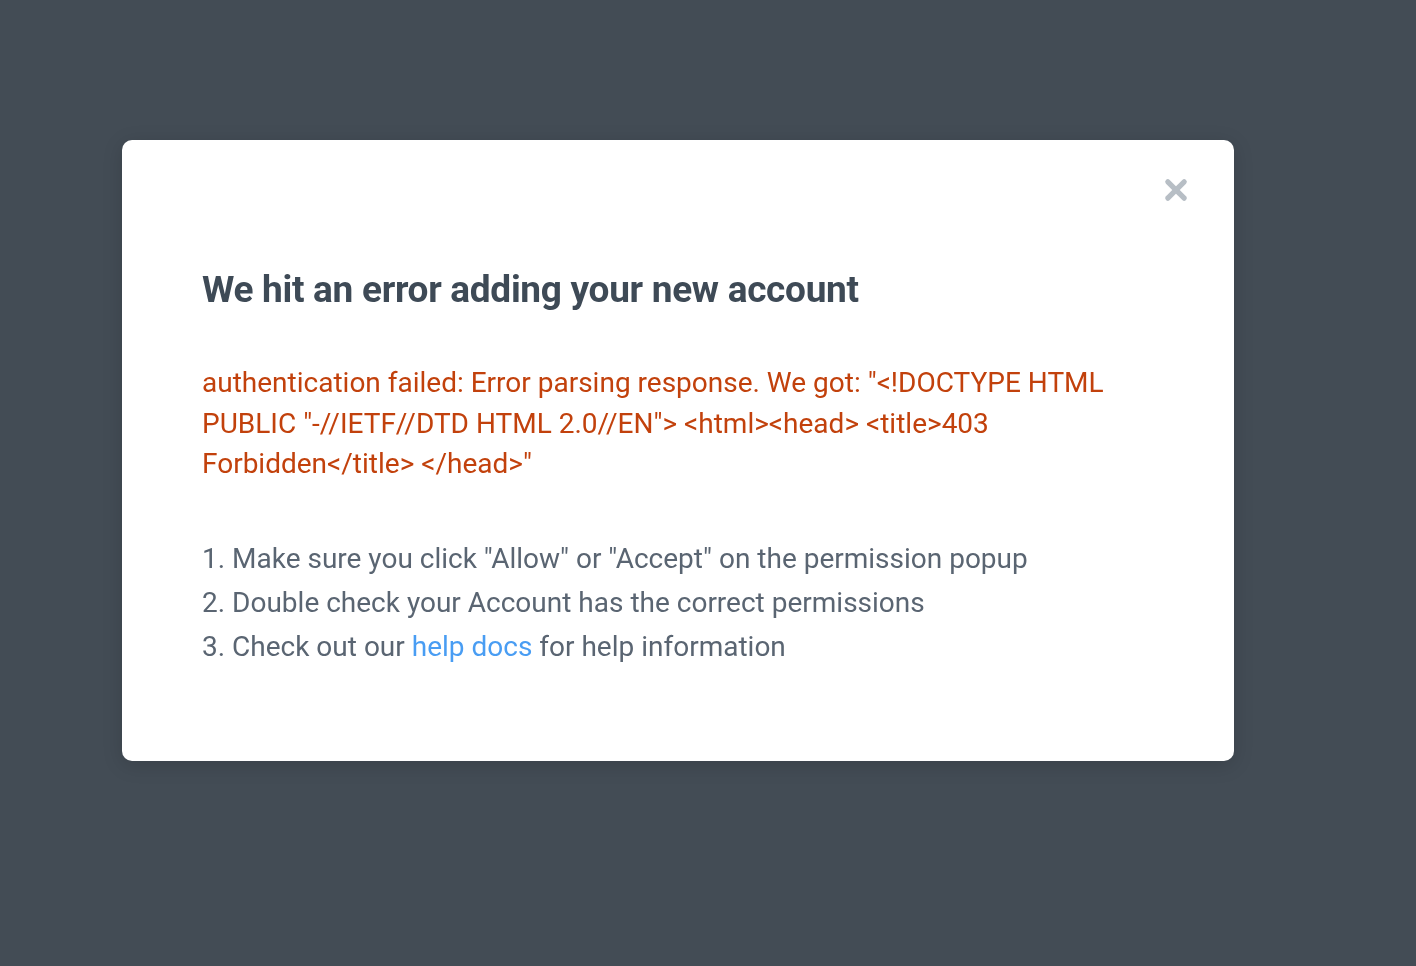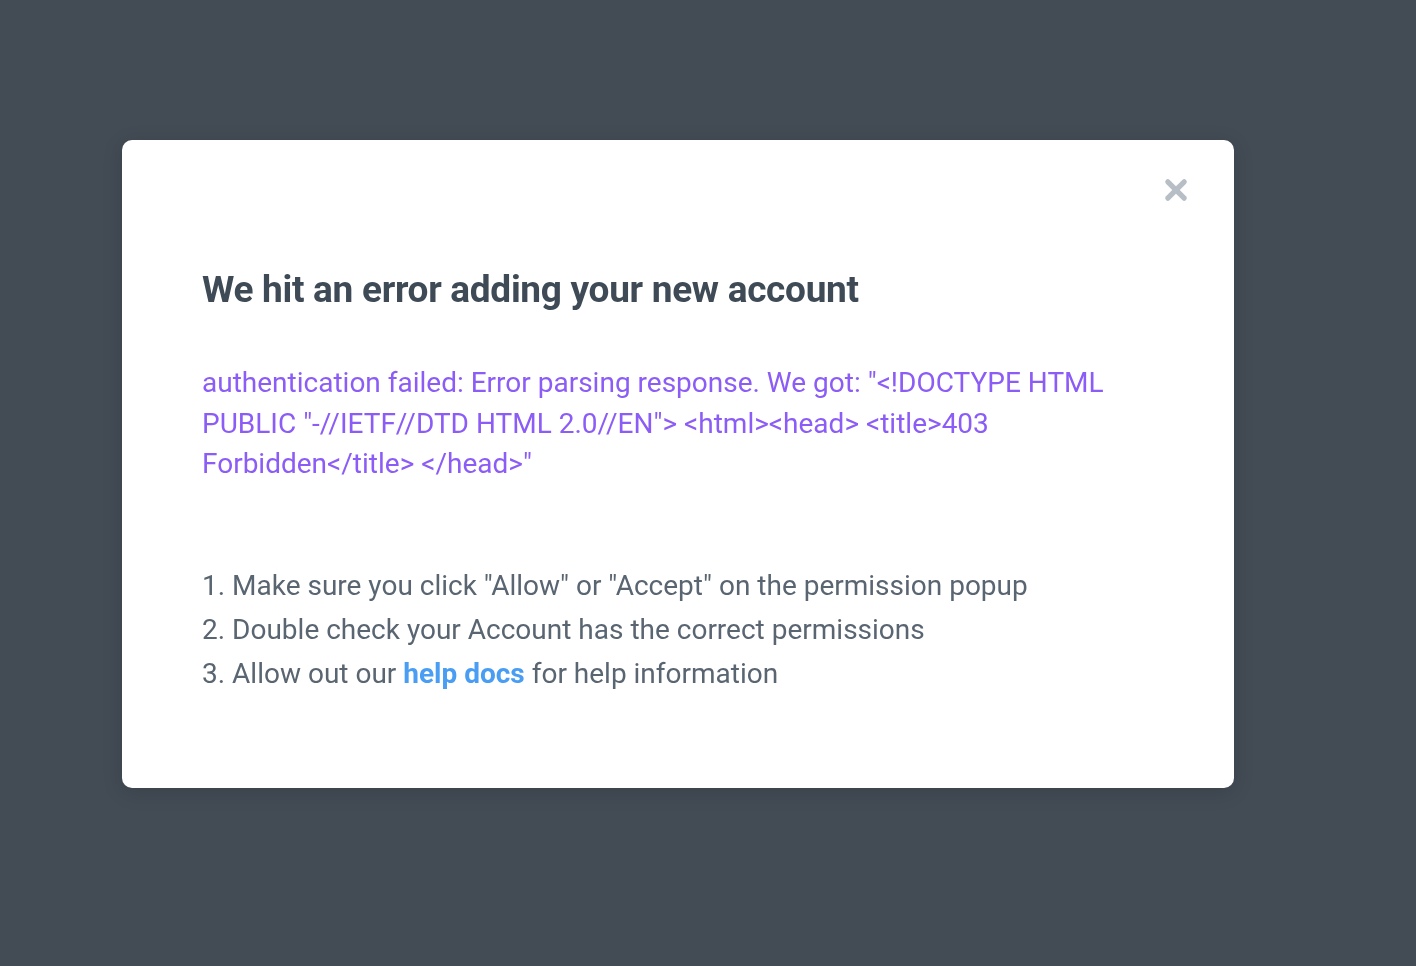--- a/index.html
+++ b/index.html
@@ -50,23 +50,23 @@
       font-size: 37px;
       font-weight: 700;
       color: #3e4a56;
       margin-top: 78px;
       margin-bottom: 52px;
       letter-spacing: -0.3px;
     }
 
     .error-message {
       font-size: 28px;
-      color: #8b5cf6;
+      color: #c2410c;
       line-height: 1.45;
-      margin-bottom: 79px;
+      margin-bottom: 52px;
     }
 
     .steps-list {
       list-style: none;
       counter-reset: step;
     }
 
     .steps-list li {
       counter-increment: step;
       font-size: 28px;
@@ -75,21 +75,20 @@
     }
 
     .steps-list li::before {
       content: counter(step) ". ";
     }
 
     .help-link {
       color: #499df3;
       text-decoration: none;
       cursor: pointer;
-      font-weight: bold;
     }
   </style>
 </head>
 <body>
 
 <div class="modal">
   <div class="close-button">
     <span>
       <svg viewBox="0 0 24 24" fill="none" stroke="currentColor" stroke-width="4.5" stroke-linecap="round">
         <line x1="5" y1="5" x2="19" y2="19"></line>
@@ -98,15 +97,15 @@
     </span>
   </div>
 
   <h1 class="modal-title">We hit an error adding your new account</h1>
 
   <p class="error-message">authentication failed: Error parsing response. We got: "&lt;!DOCTYPE HTML PUBLIC "-//IETF//DTD HTML 2.0//EN"&gt; &lt;html&gt;&lt;head&gt; &lt;title&gt;403 Forbidden&lt;/title&gt; &lt;/head&gt;"</p>
 
   <ol class="steps-list">
     <li>Make sure you click "Allow" or "Accept" on the permission popup</li>
     <li>Double check your Account has the correct permissions</li>
-    <li><span>Allow out our </span><a class="help-link">help docs</a><span> for help information</span></li>
+    <li><span>Check out our </span><a class="help-link">help docs</a><span> for help information</span></li>
   </ol>
 </div>
 
 </body></html>

